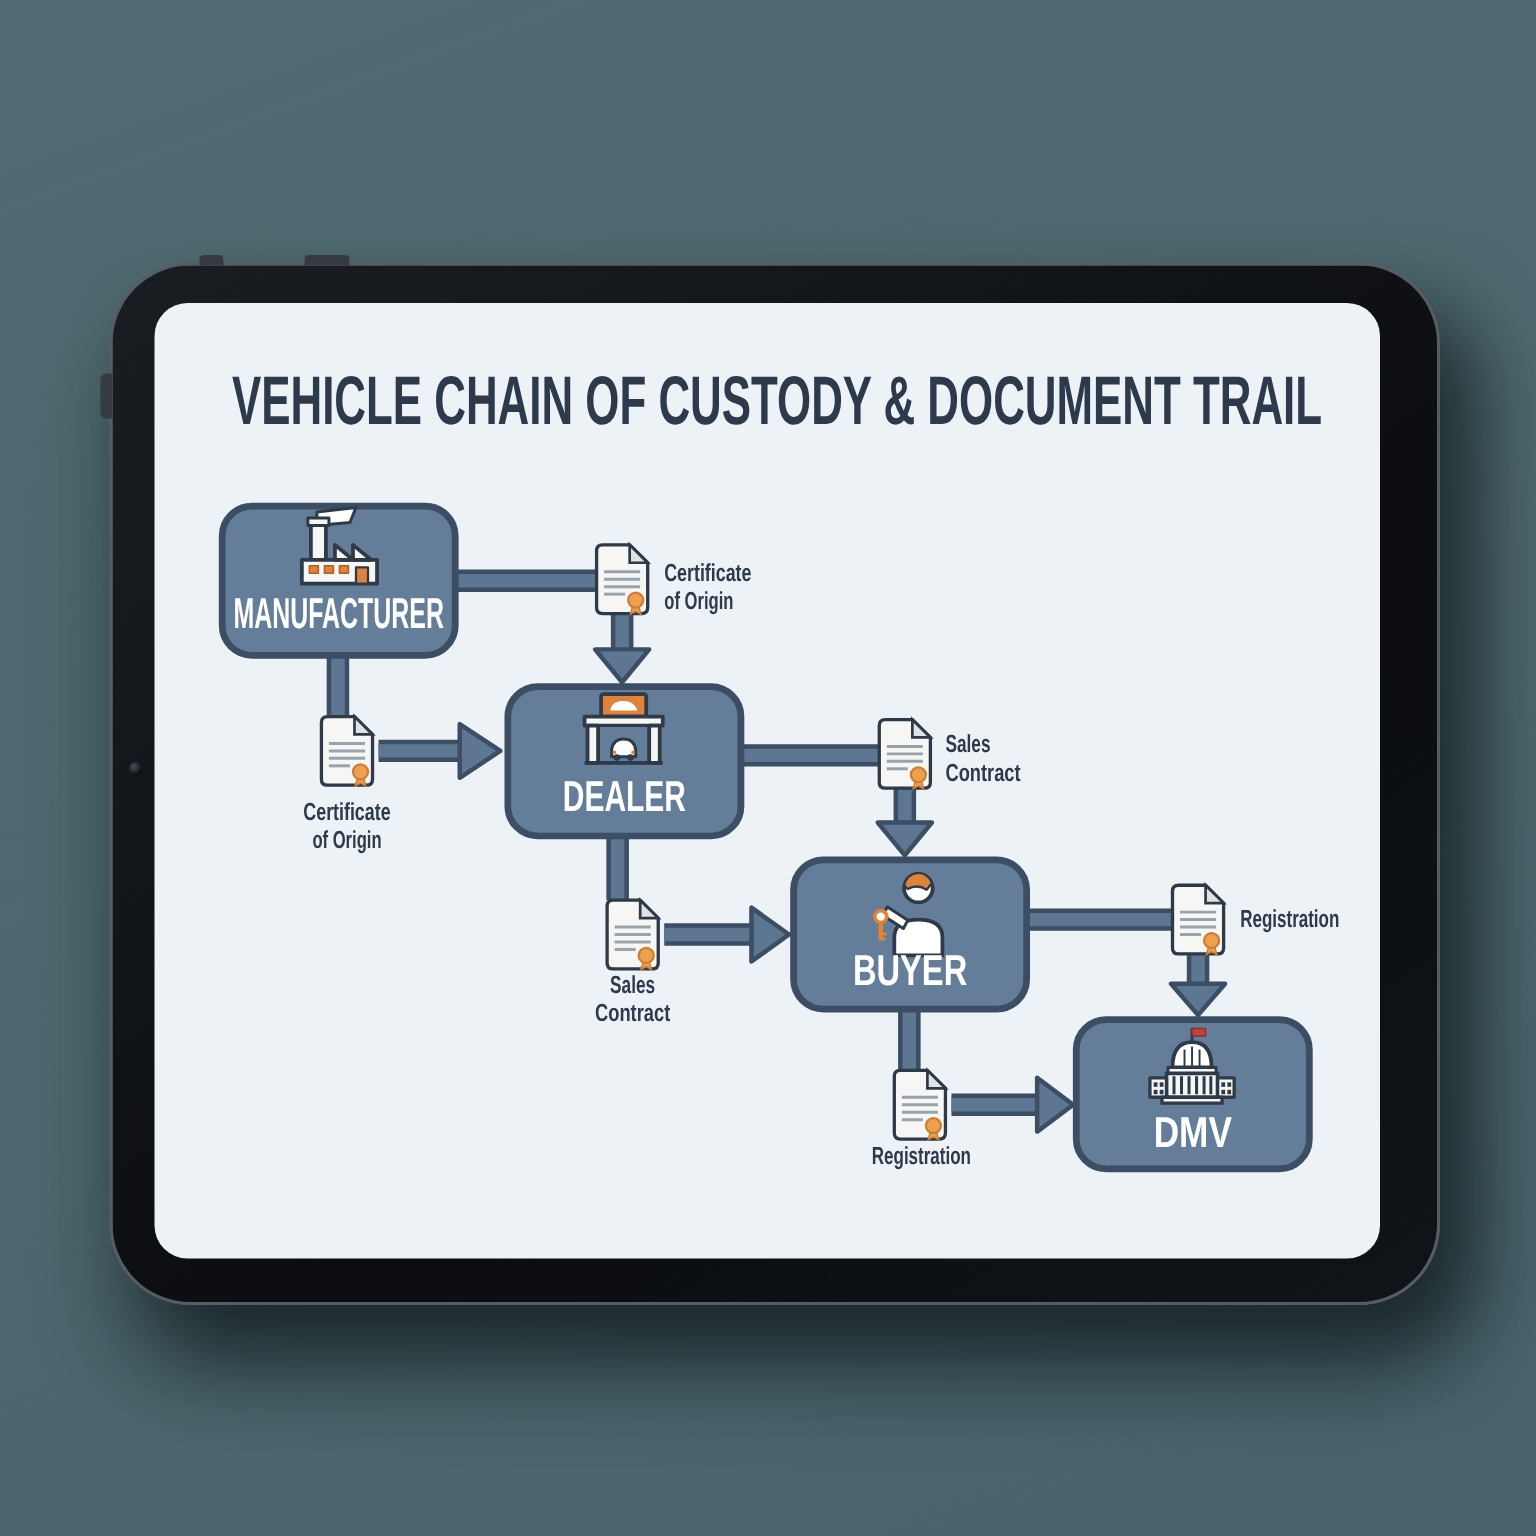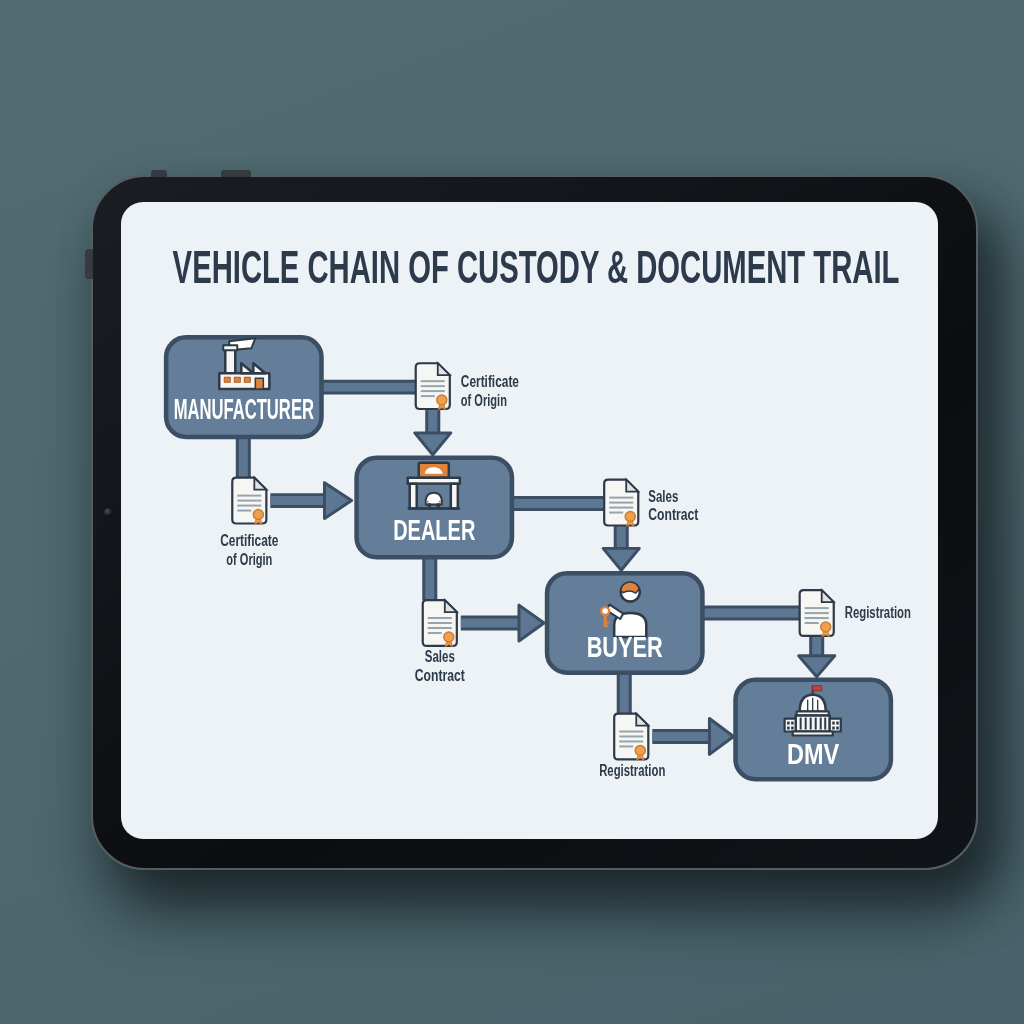--- a/index.html
+++ b/index.html
@@ -7,21 +7,20 @@
     width:1024px;height:1024px;position:relative;overflow:hidden;
     background:linear-gradient(160deg,#506b71 0%,#4d686e 55%,#47626a 100%);
     font-family:"Liberation Sans",sans-serif;
   }
   .tablet{
     position:absolute;left:73px;top:175px;width:887px;height:695px;
     box-sizing:border-box;
     background:linear-gradient(145deg,#1a1e23 0%,#0b0d10 60%,#101418 100%);
     border:2px solid #565c63;border-radius:54px;
     box-shadow:26px 30px 50px rgba(8,12,14,.55), 6px 46px 60px rgba(8,12,14,.32);
-    margin-left:18px;
   }
   .screen{
     position:absolute;left:28px;top:25px;right:38px;bottom:29px;
     background:#edf2f6;border-radius:22px;overflow:hidden;
   }
   svg.diagram{width:100%;height:100%;display:block;}
   .btn-top{position:absolute;top:-7px;height:7px;background:#363b41;border-radius:3px 3px 0 0;}
   .btn-top.one{left:58px;width:16px;}
   .btn-top.two{left:128px;width:30px;}
   .btn-side{position:absolute;left:-8px;top:72px;width:8px;height:30px;background:#363b41;border-radius:4px 0 0 4px;}

